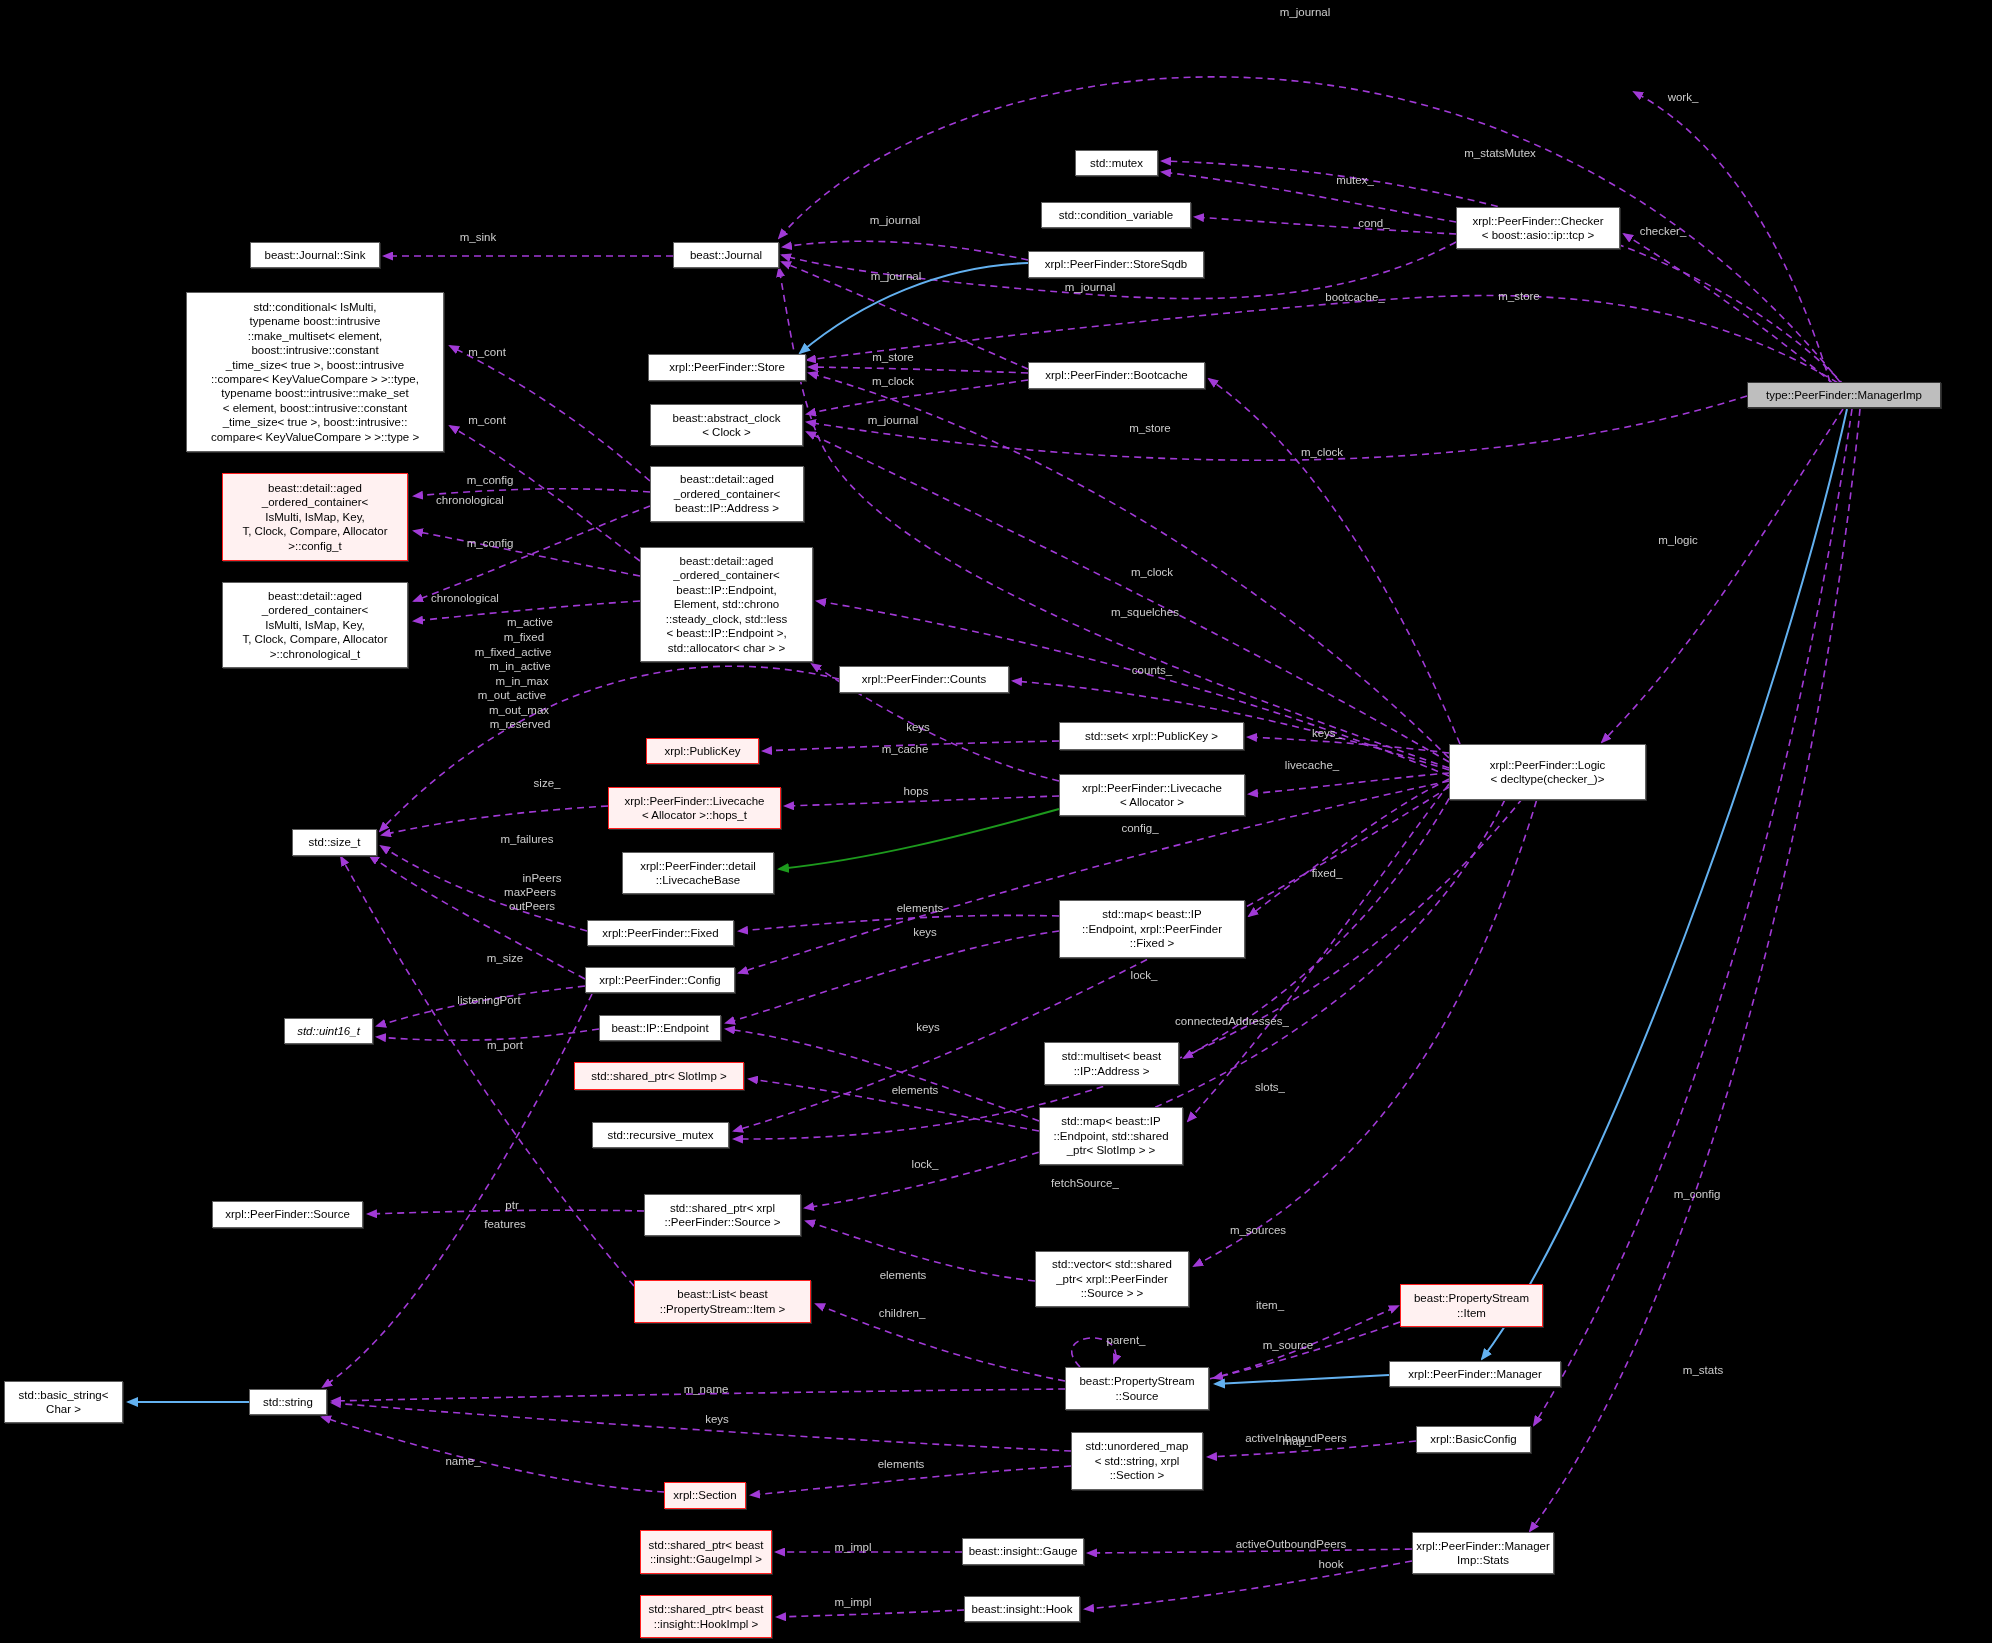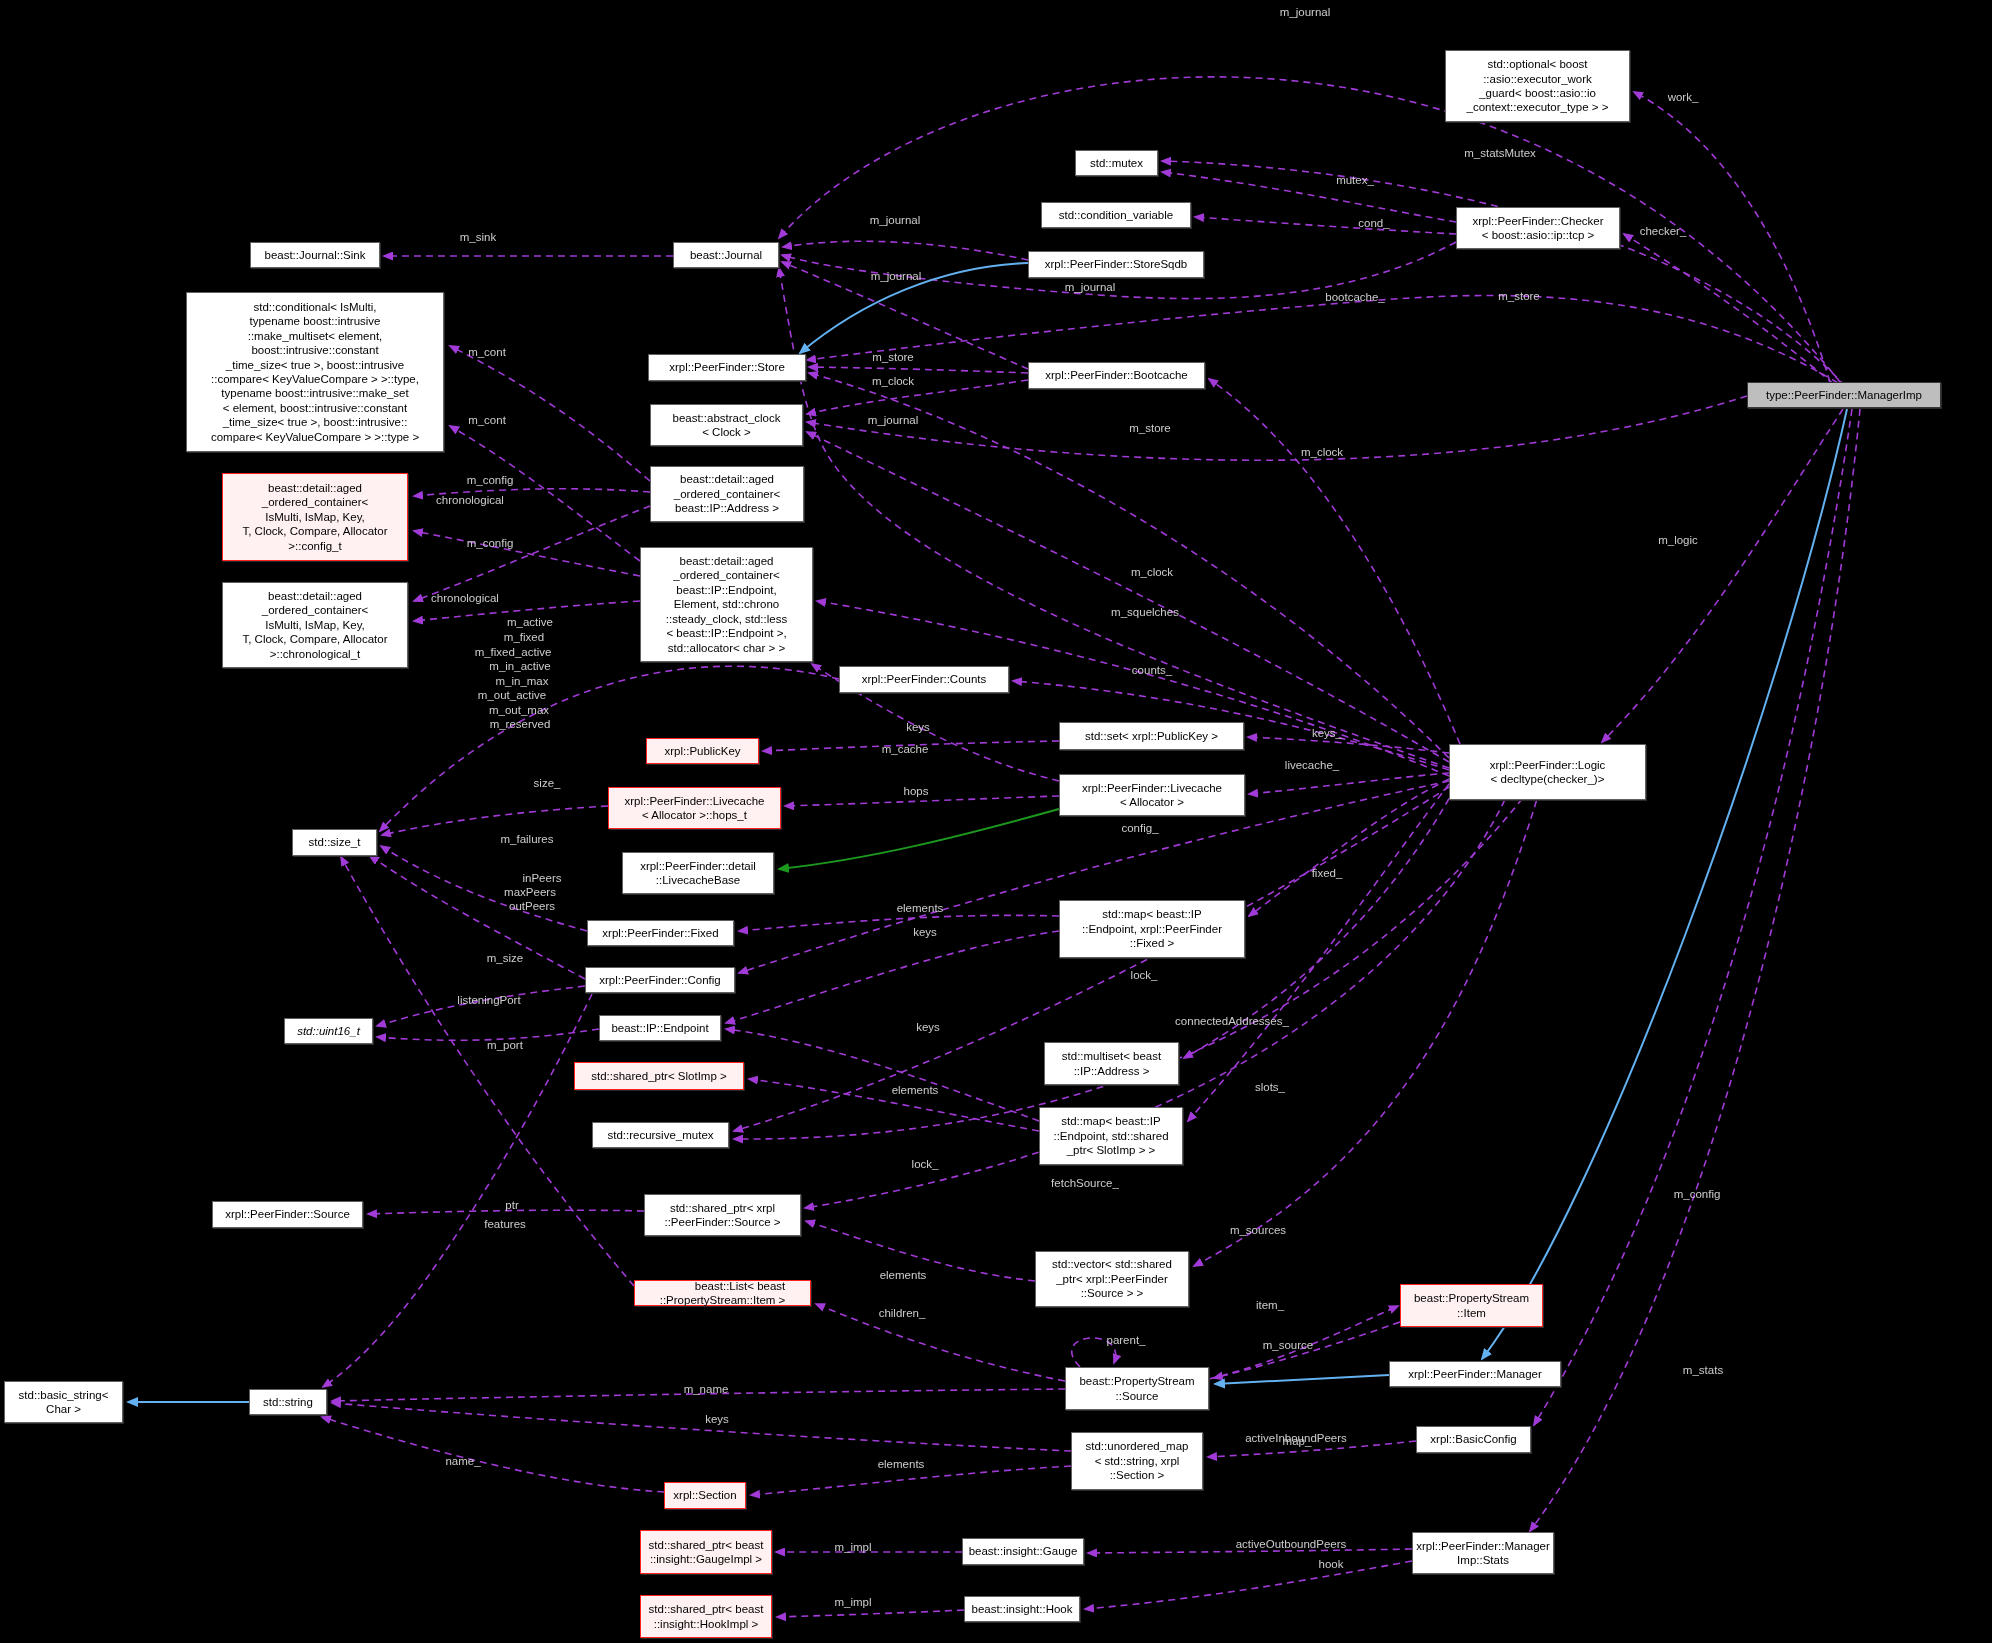--- a/index.html
+++ b/index.html
@@ -134,24 +134,20 @@
     <div class="node plain" style="left: 648px; top: 354px; width: 158px; height: 27px;">xrpl::PeerFinder::Store</div>
     <div class="node plain" style="left: 650px; top: 404px; width: 153px; height: 42px;">beast::abstract_clock
 &lt; Clock &gt;</div>
     <div class="node plain" style="left: 650px; top: 466px; width: 154px; height: 56px;">beast::detail::aged
 _ordered_container&lt;
  beast::IP::Address &gt;</div>
     <div class="node plain" style="left: 1075px; top: 150px; width: 83px; height: 26px;">std::mutex</div>
     <div class="node plain" style="left: 1041px; top: 202px; width: 150px; height: 26px;">std::condition_variable</div>
     <div class="node plain" style="left: 1028px; top: 251px; width: 176px; height: 27px;">xrpl::PeerFinder::StoreSqdb</div>
     <div class="node plain" style="left: 1028px; top: 362px; width: 177px; height: 27px;">xrpl::PeerFinder::Bootcache</div>
-    <div class="node plain" style="left: 1445px; top: 50px; width: 185px; height: 72px;">std::optional&lt; boost
-::asio::executor_work
-_guard&lt; boost::asio::io
-_context::executor_type &gt; &gt;</div>
     <div class="node plain" style="left: 1456px; top: 207px; width: 164px; height: 42px;">xrpl::PeerFinder::Checker
 &lt; boost::asio::ip::tcp &gt;</div>
     <div class="node selected" style="left: 1747px; top: 382px; width: 194px; height: 26px;">type::PeerFinder::ManagerImp</div>
     <div class="node red" style="left: 222px; top: 473px; width: 186px; height: 88px;">beast::detail::aged
 _ordered_container&lt;
  IsMulti, IsMap, Key,
  T, Clock, Compare, Allocator
  &gt;::config_t</div>
     <div class="node plain" style="left: 222px; top: 582px; width: 186px; height: 86px;">beast::detail::aged
 _ordered_container&lt;
@@ -187,21 +183,21 @@
     <div class="node red" style="left: 574px; top: 1062px; width: 170px; height: 28px;">std::shared_ptr&lt; SlotImp &gt;</div>
     <div class="node plain" style="left: 1044px; top: 1042px; width: 135px; height: 43px;">std::multiset&lt; beast
 ::IP::Address &gt;</div>
     <div class="node plain" style="left: 592px; top: 1122px; width: 137px; height: 26px;">std::recursive_mutex</div>
     <div class="node plain" style="left: 1039px; top: 1107px; width: 144px; height: 58px;">std::map&lt; beast::IP
 ::Endpoint, std::shared
 _ptr&lt; SlotImp &gt; &gt;</div>
     <div class="node plain" style="left: 212px; top: 1201px; width: 151px; height: 27px;">xrpl::PeerFinder::Source</div>
     <div class="node plain" style="left: 644px; top: 1194px; width: 157px; height: 42px;">std::shared_ptr&lt; xrpl
 ::PeerFinder::Source &gt;</div>
-    <div class="node red" style="left: 634px; top: 1280px; width: 177px; height: 26px; text-align: right;">beast::List&lt; beast
+    <div class="node red" style="left: 634px; top: 1280px; width: 177px; height: 43px;">beast::List&lt; beast
 ::PropertyStream::Item &gt;</div>
     <div class="node plain" style="left: 1035px; top: 1251px; width: 154px; height: 56px;">std::vector&lt; std::shared
 _ptr&lt; xrpl::PeerFinder
 ::Source &gt; &gt;</div>
     <div class="node red" style="left: 1400px; top: 1284px; width: 143px; height: 43px;">beast::PropertyStream
 ::Item</div>
     <div class="node plain" style="left: 1389px; top: 1361px; width: 172px; height: 26px;">xrpl::PeerFinder::Manager</div>
     <div class="node plain" style="left: 1065px; top: 1367px; width: 144px; height: 43px;">beast::PropertyStream
 ::Source</div>
     <div class="node plain" style="left: 4px; top: 1381px; width: 119px; height: 42px;">std::basic_string&lt;

